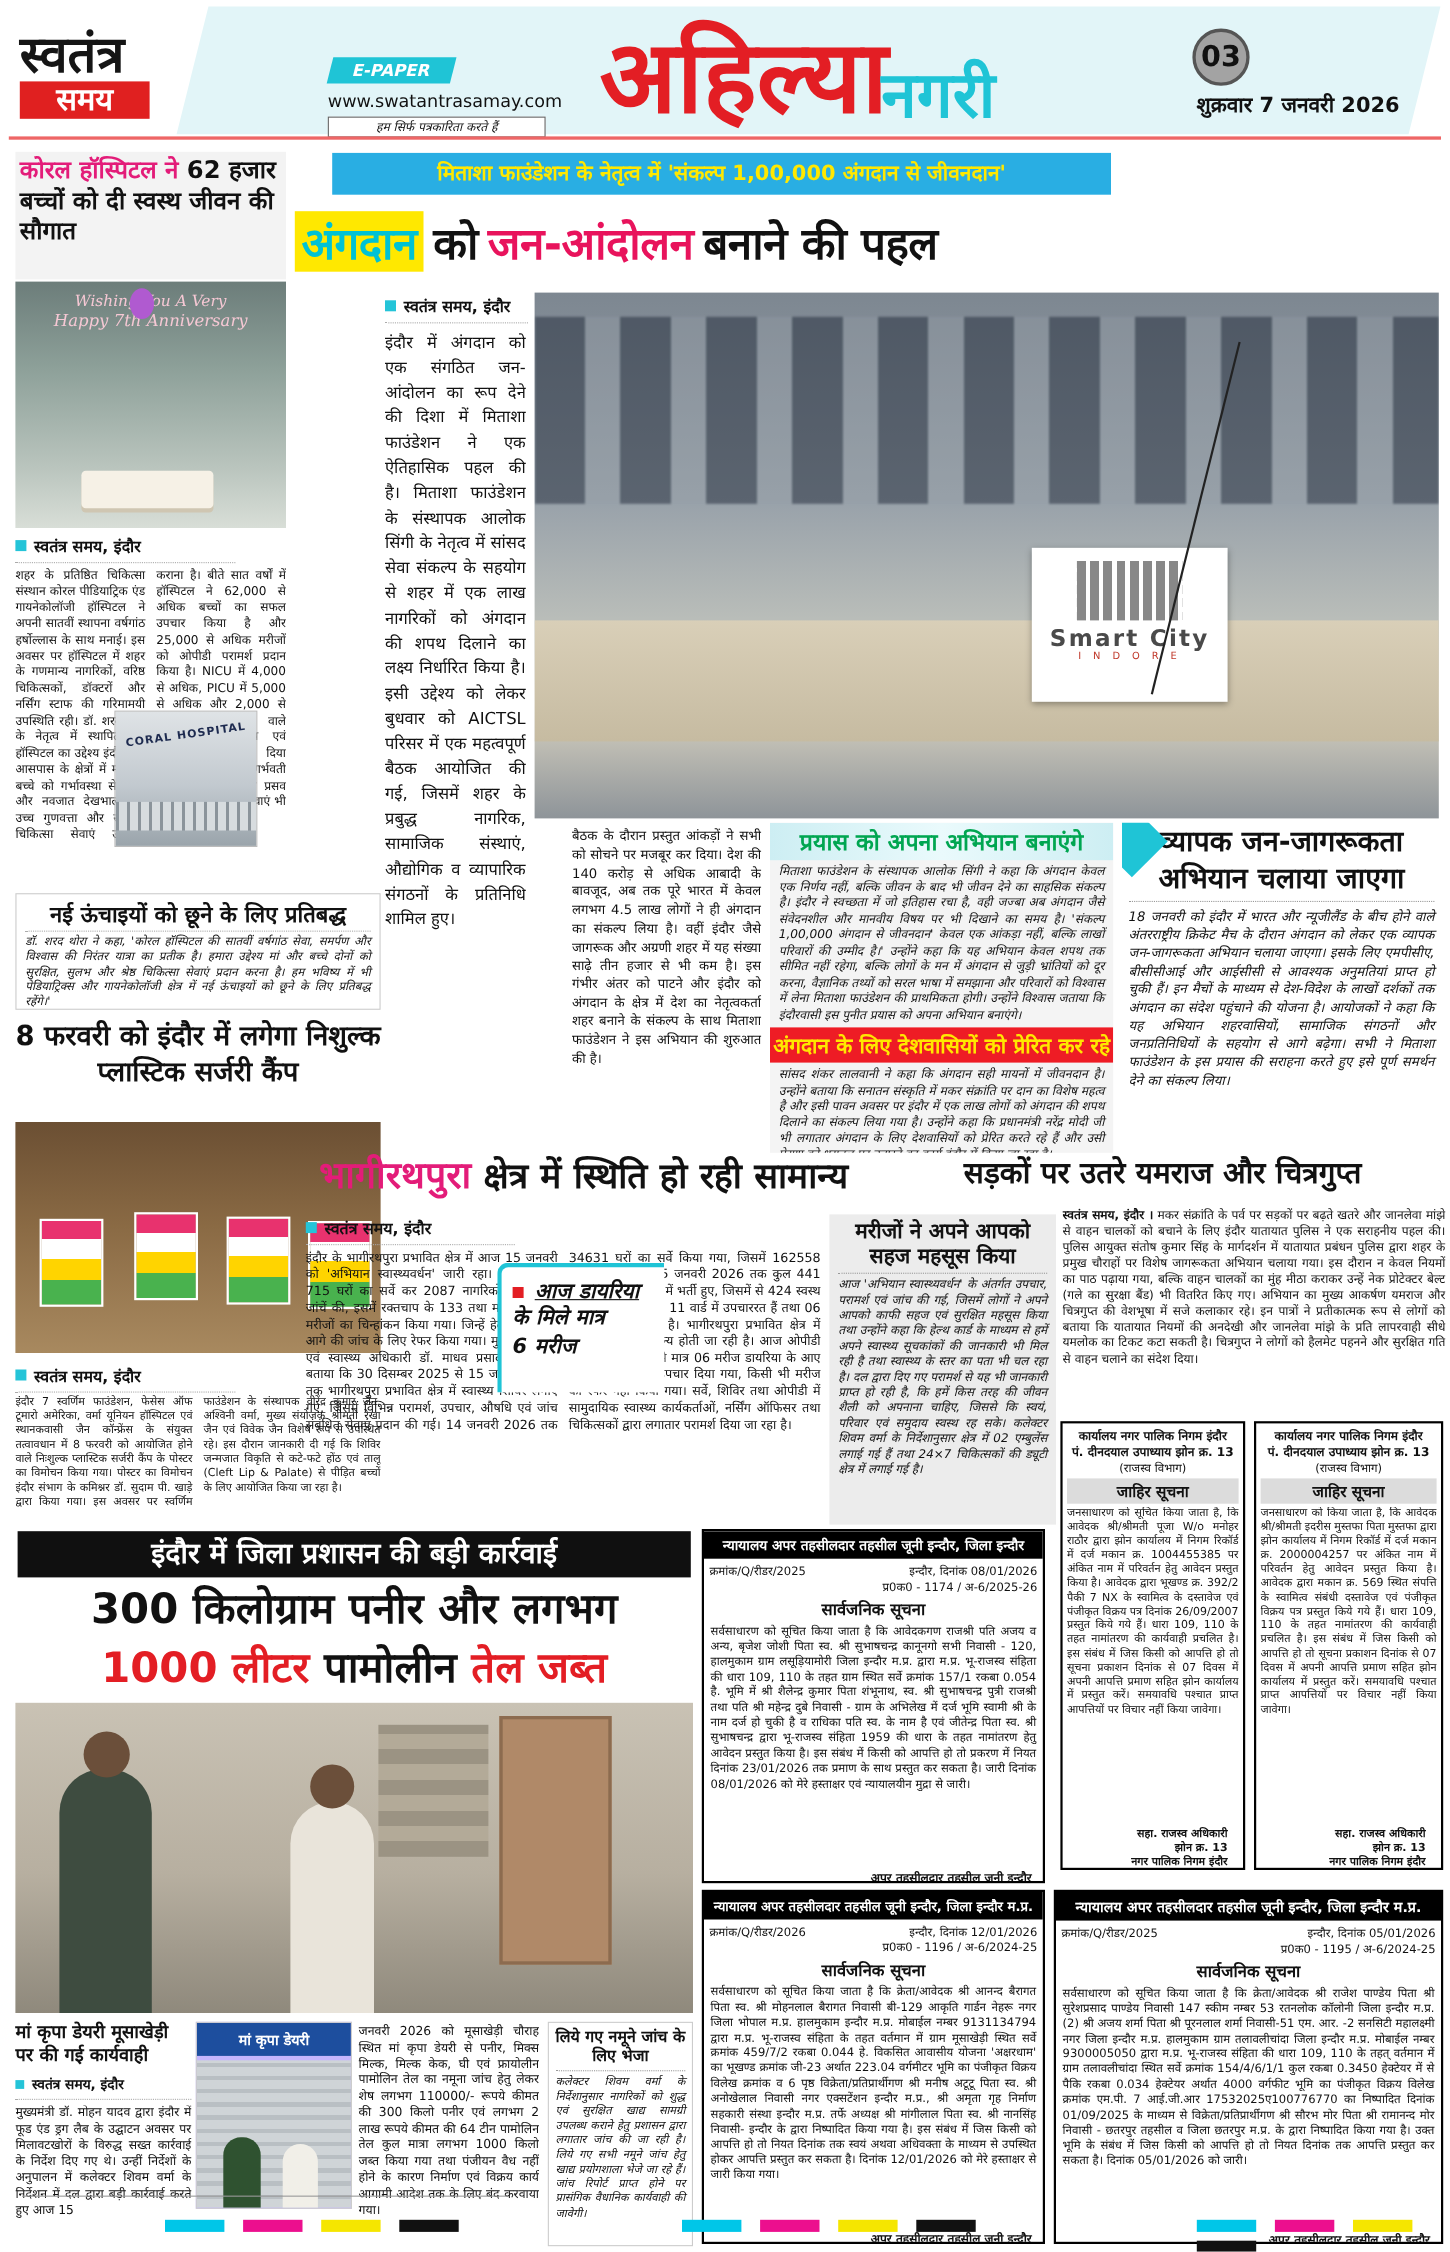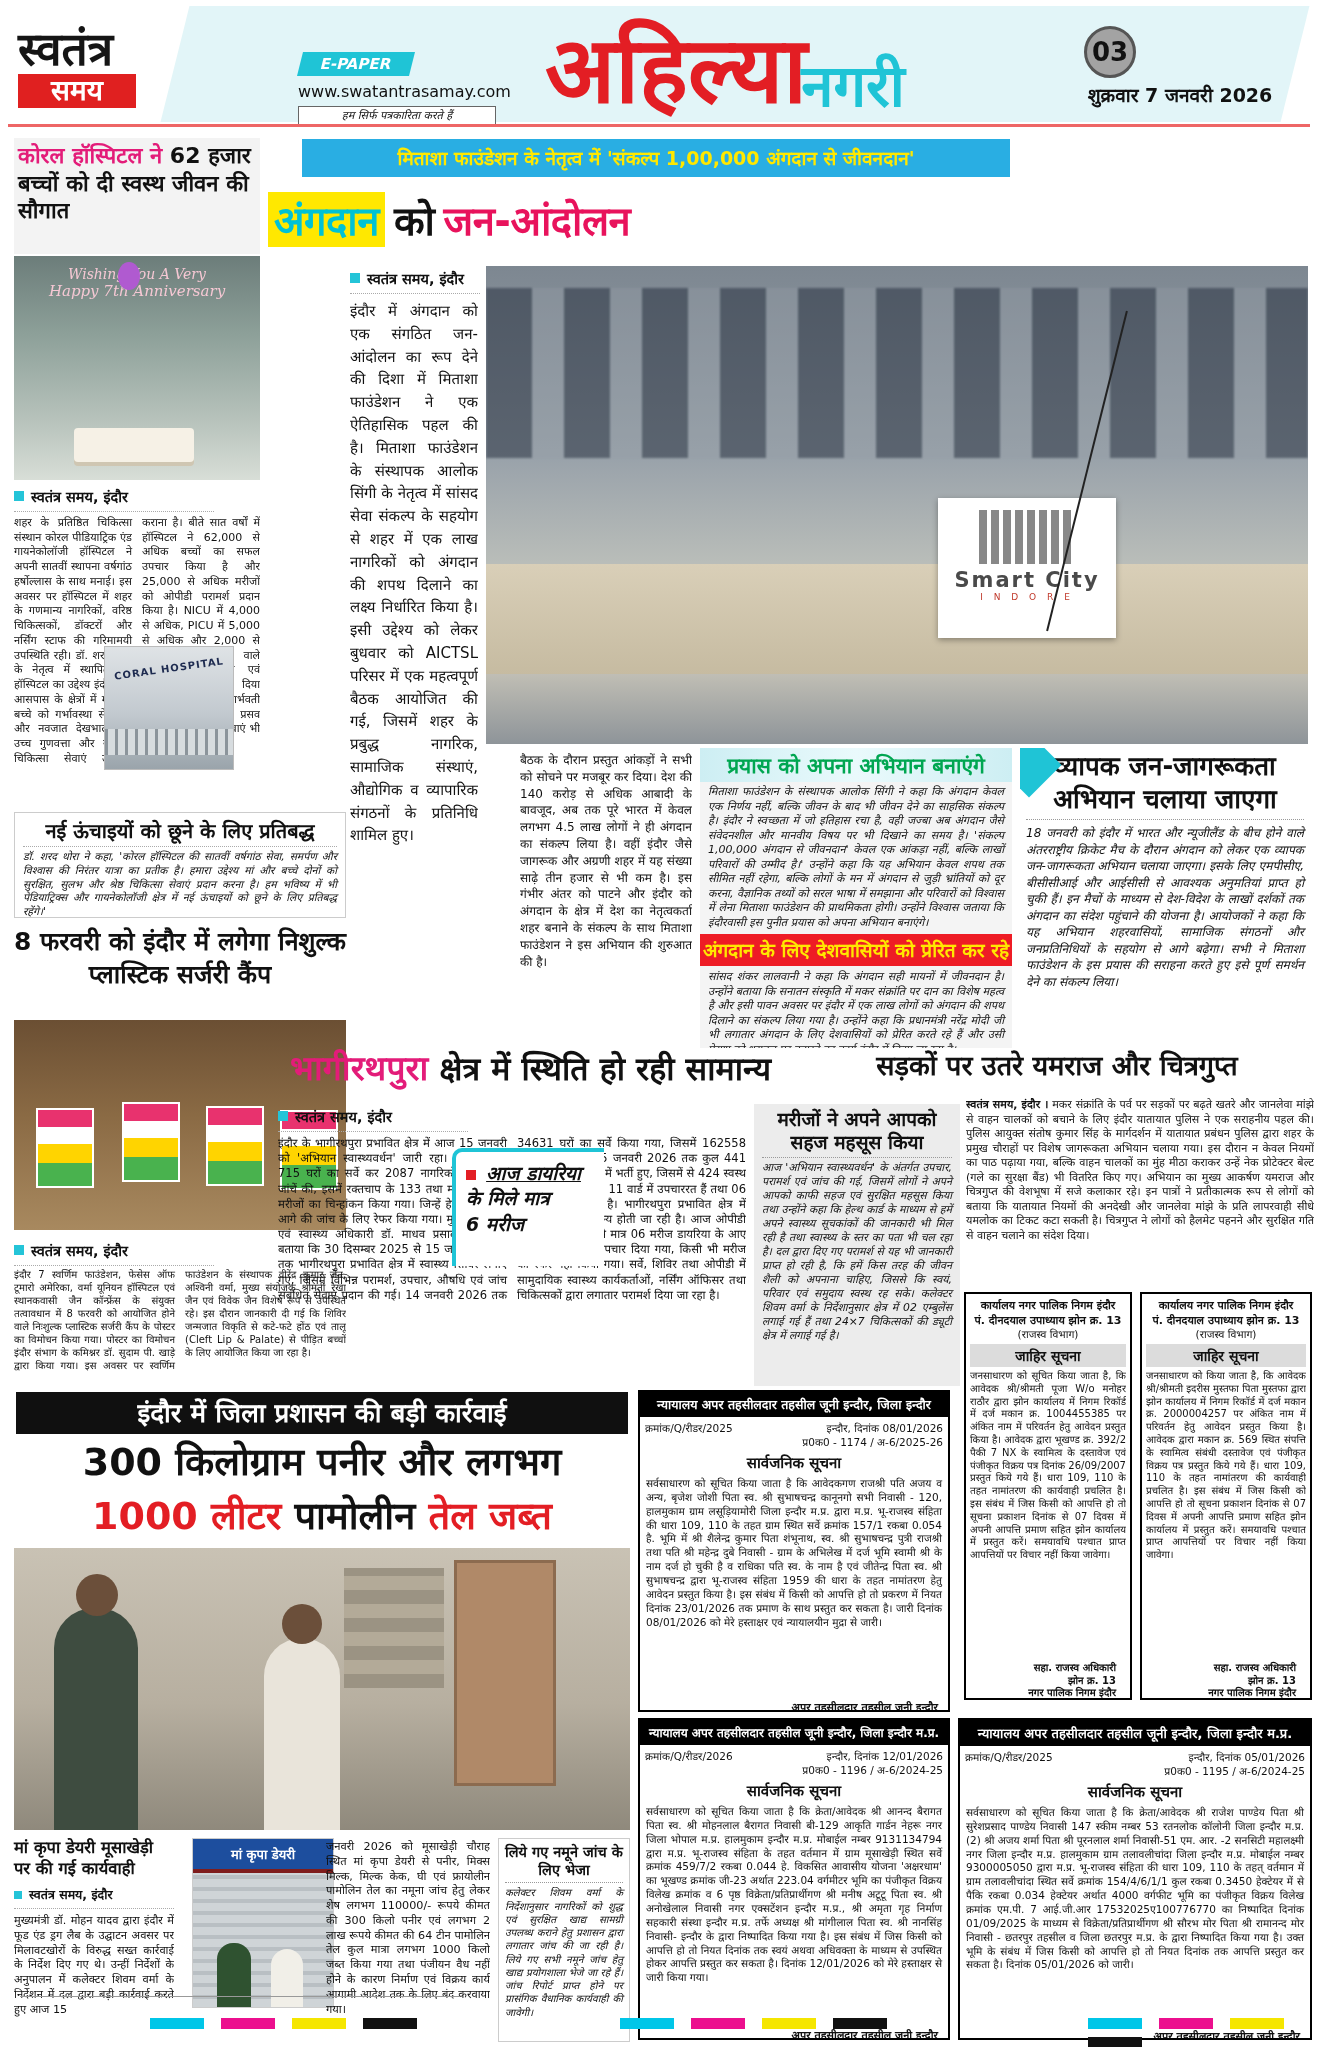--- a/index.html
+++ b/index.html
@@ -112,20 +112,21 @@
   </div>
 
   <div class="abs" style="left:302px;top:139px;width:708px;height:38px;background:#29aee3;color:#ffe800;font-weight:800;
               font-size:19px;text-align:center;line-height:38px;">मिताशा फाउंडेशन के नेतृत्व में 'संकल्प 1,00,000 अंगदान से जीवनदान'</div>
 
   <div class="abs" style="left:268px;top:182px;width:748px;height:74px;display:flex;align-items:center;gap:9px;
               font-size:40px;font-weight:900;letter-spacing:-0.5px;white-space:nowrap;">
     <span style="color:#00c2d4;background:#ffe800;padding:0 6px;">अंगदान</span>
     <span style="color:#111;">को</span>
     <span style="color:#e8135c;">जन-आंदोलन</span>
+    <span style="color:#111;">बनाने की पहल</span>
   </div>
 
   <div class="abs byline" style="left:350px;top:268px;width:130px;">
     <span class="sq"></span>
     <span>स्वतंत्र समय, इंदौर</span>
   </div>
 
   <div class="abs jus" style="left:350px;top:300px;width:128px;height:738px;font-size:15px;line-height:1.52;overflow:hidden;">इंदौर में अंगदान को एक संगठित जन-आंदोलन का रूप देने की दिशा में मिताशा फाउंडेशन ने एक ऐतिहासिक पहल की है। मिताशा फाउंडेशन के संस्थापक आलोक सिंगी के नेतृत्व में सांसद सेवा संकल्प के सहयोग से शहर में एक लाख नागरिकों को अंगदान की शपथ दिलाने का लक्ष्य निर्धारित किया है। इसी उद्देश्य को लेकर बुधवार को AICTSL परिसर में एक महत्वपूर्ण बैठक आयोजित की गई, जिसमें शहर के प्रबुद्ध नागरिक, सामाजिक संस्थाएं, औद्योगिक व व्यापारिक संगठनों के प्रतिनिधि शामिल हुए।</div>
 
   <div class="abs photo" style="left:486px;top:266px;width:822px;height:478px;
@@ -243,21 +244,21 @@
          background:repeating-linear-gradient(0deg,#9b9383 0 14px,#b3aa98 14px 28px);"></div>
   </div>
 
   <div class="abs" style="left:14px;top:1838px;width:160px;font-weight:800;font-size:16.5px;line-height:1.25;">मां कृपा डेयरी मूसाखेड़ी पर की गई कार्यवाही</div>
   <div class="abs byline" style="left:14px;top:1886px;width:160px;font-size:12.5px;">
     <span class="sq" style="width:8px;height:8px;"></span>
     <span>स्वतंत्र समय, इंदौर</span>
   </div>
   <div class="abs jus" style="left:14px;top:1914px;width:160px;height:126px;font-size:11.2px;line-height:1.32;overflow:hidden;">मुख्यमंत्री डॉ. मोहन यादव द्वारा इंदौर में फूड एंड ड्रग लैब के उद्घाटन अवसर पर मिलावटखोरों के विरुद्ध सख्त कार्रवाई के निर्देश दिए गए थे। उन्हीं निर्देशों के अनुपालन में कलेक्टर शिवम वर्मा के निर्देशन में दल द्वारा बड़ी कार्रवाई करते हुए आज 15</div>
 
-  <div class="abs photo" style="left:192px;top:1838px;width:140px;height:168px;background:#7f1d1d;border:1px solid #ccc;">
+  <div class="abs photo" style="left:178px;top:1838px;width:140px;height:168px;background:#c4b5fd;border:1px solid #ccc;">
     <div style="background:#1d4e9e;color:#fff;font-weight:bold;font-size:13px;text-align:center;padding:6px 0;">मां कृपा डेयरी</div>
     <div style="position:absolute;top:34px;left:0;width:100%;height:134px;
                 background:repeating-linear-gradient(0deg,#cfd4d7 0 8px,#b9bfc3 8px 12px);"></div>
     <div style="position:absolute;left:24px;bottom:0;width:34px;height:64px;background:#2f5230;border-radius:16px 16px 0 0;"></div>
     <div style="position:absolute;left:78px;bottom:0;width:32px;height:58px;background:#f1efe8;border-radius:16px 16px 0 0;"></div>
   </div>
 
   <div class="abs jus" style="left:326px;top:1840px;width:164px;height:200px;font-size:11.2px;line-height:1.32;overflow:hidden;">जनवरी 2026 को मूसाखेड़ी चौराह स्थित मां कृपा डेयरी से पनीर, मिक्स मिल्क, मिल्क केक, घी एवं फ्रायोलीन पामोलिन तेल का नमूना जांच हेतु लेकर शेष लगभग 110000/- रूपये कीमत की 300 किलो पनीर एवं लगभग 2 लाख रूपये कीमत की 64 टीन पामोलिन तेल कुल मात्रा लगभग 1000 किलो जब्त किया गया तथा पंजीयन वैध नहीं होने के कारण निर्माण एवं विक्रय कार्य आगामी आदेश तक के लिए बंद करवाया गया।</div>
 
   <div class="abs" style="left:498px;top:1838px;width:132px;height:204px;border:1px solid #ccc;box-sizing:border-box;padding:4px 6px;overflow:hidden;">

